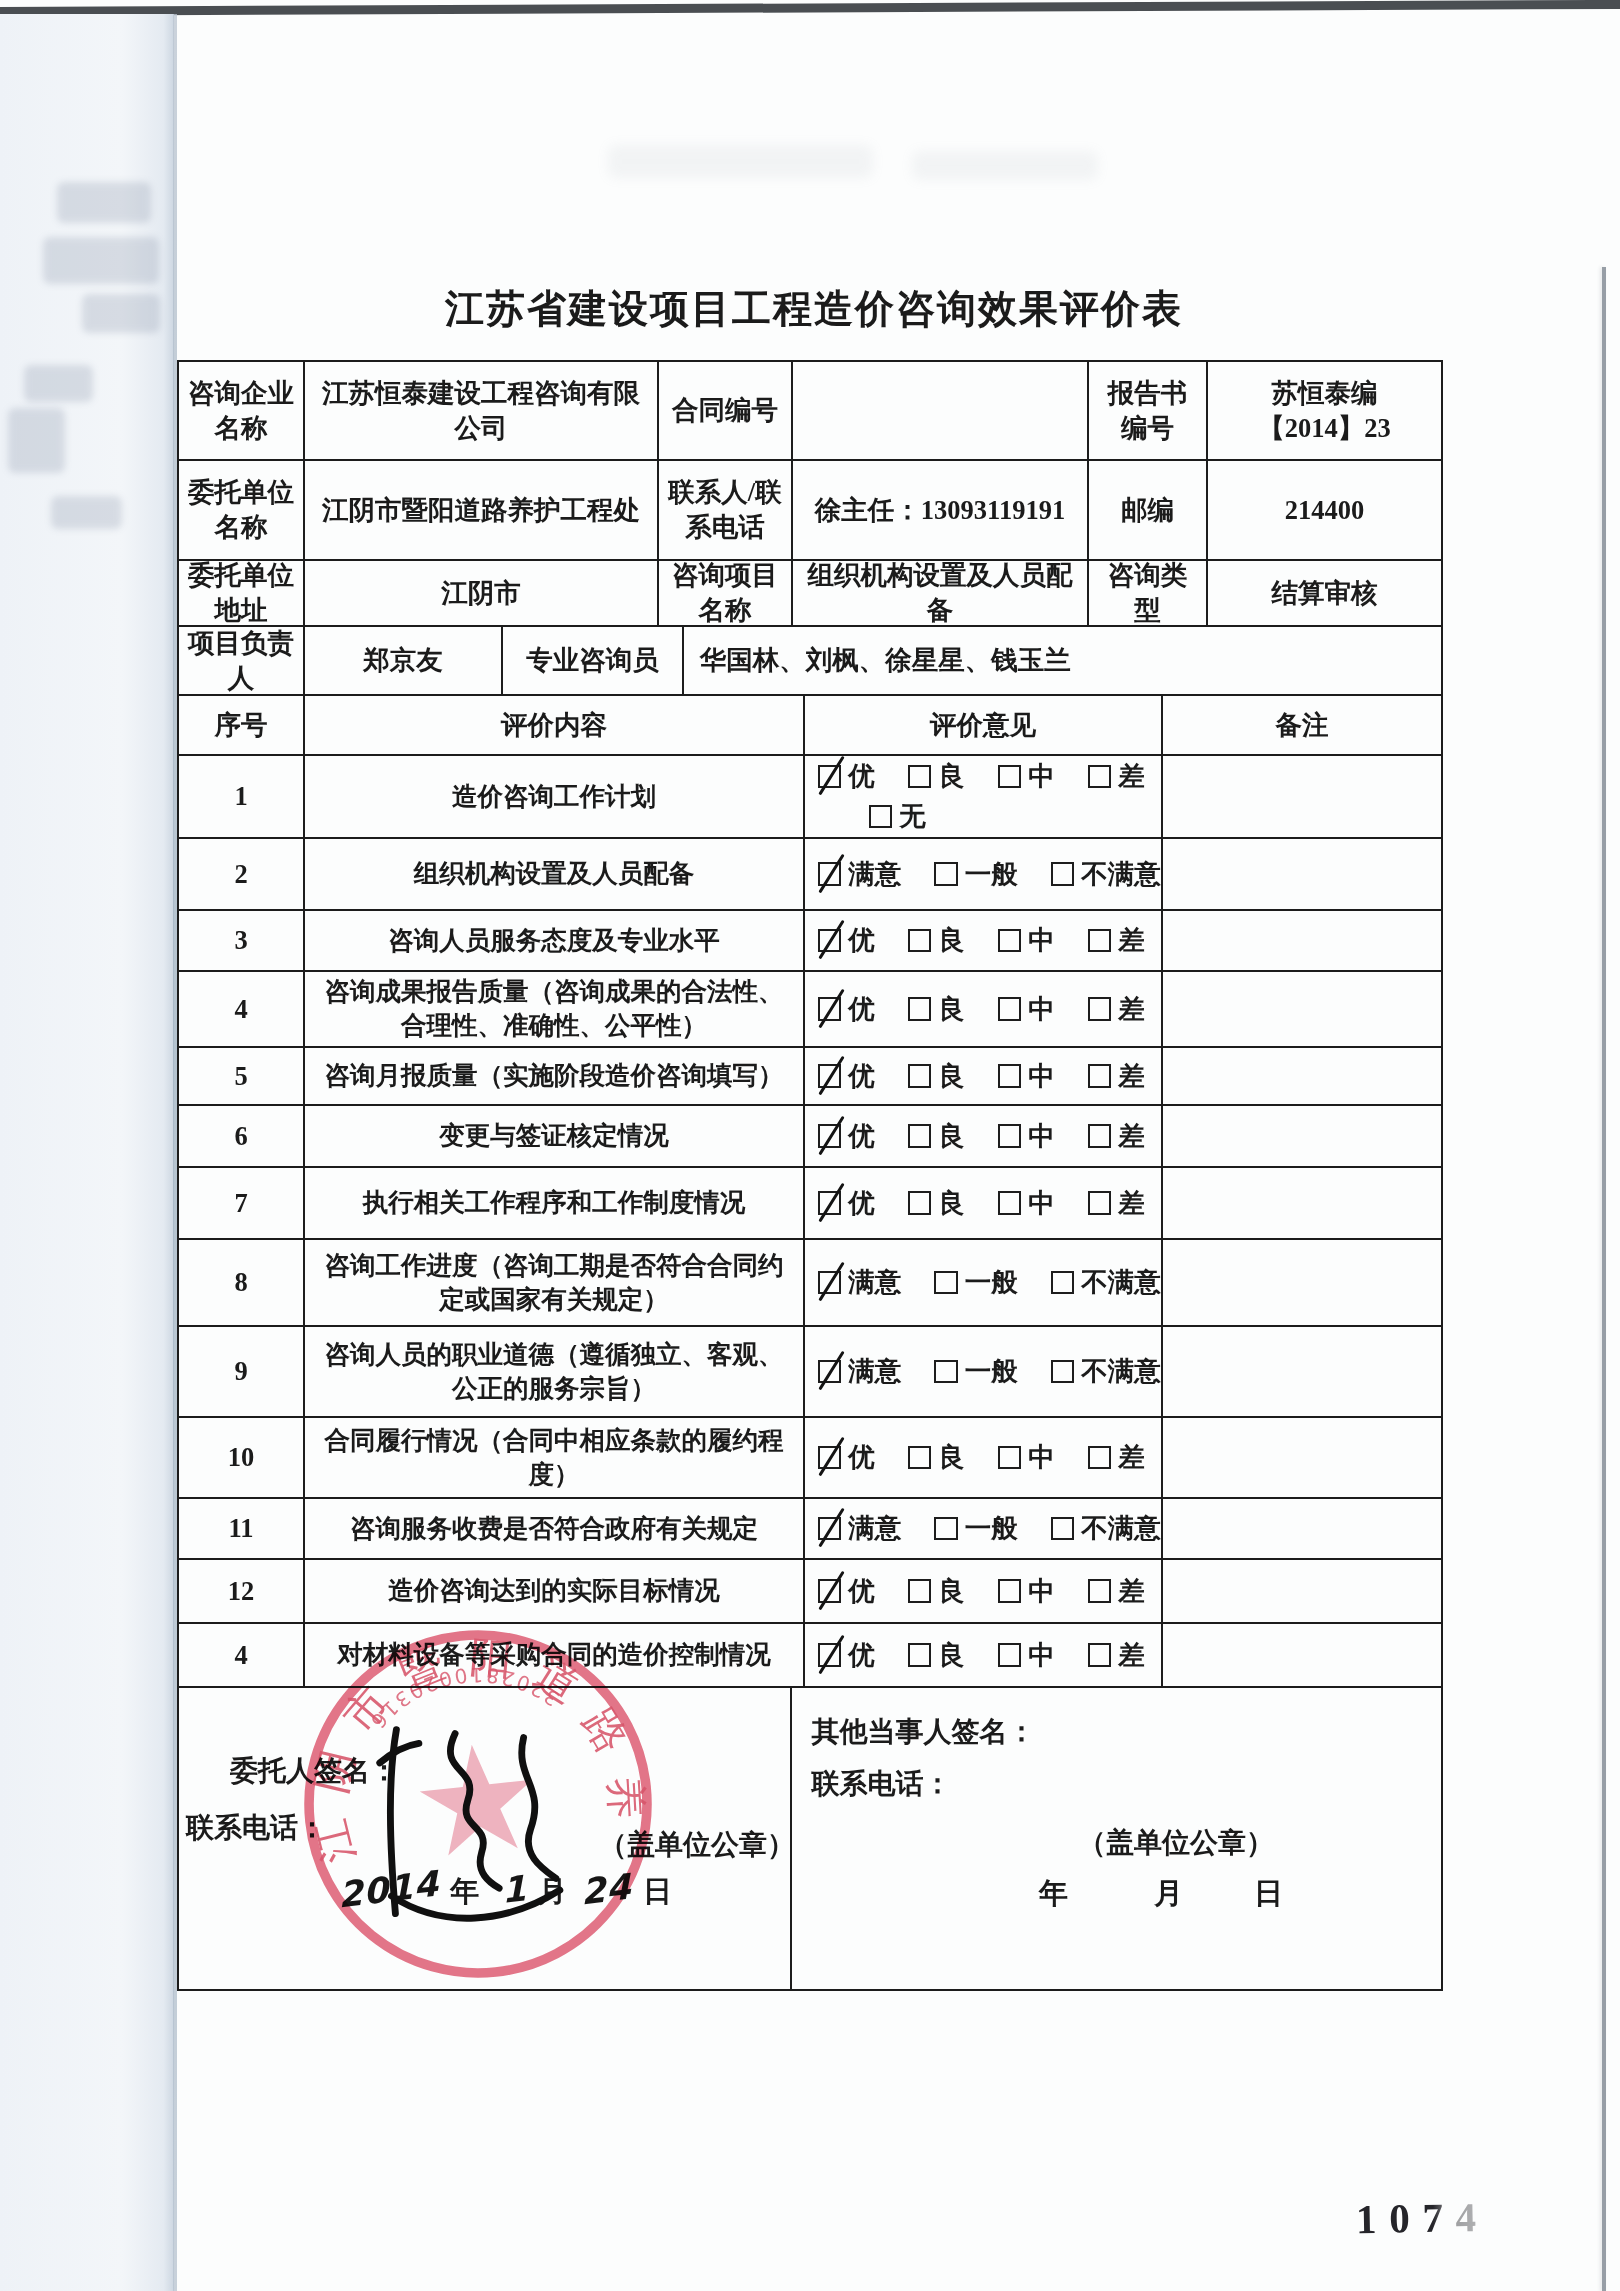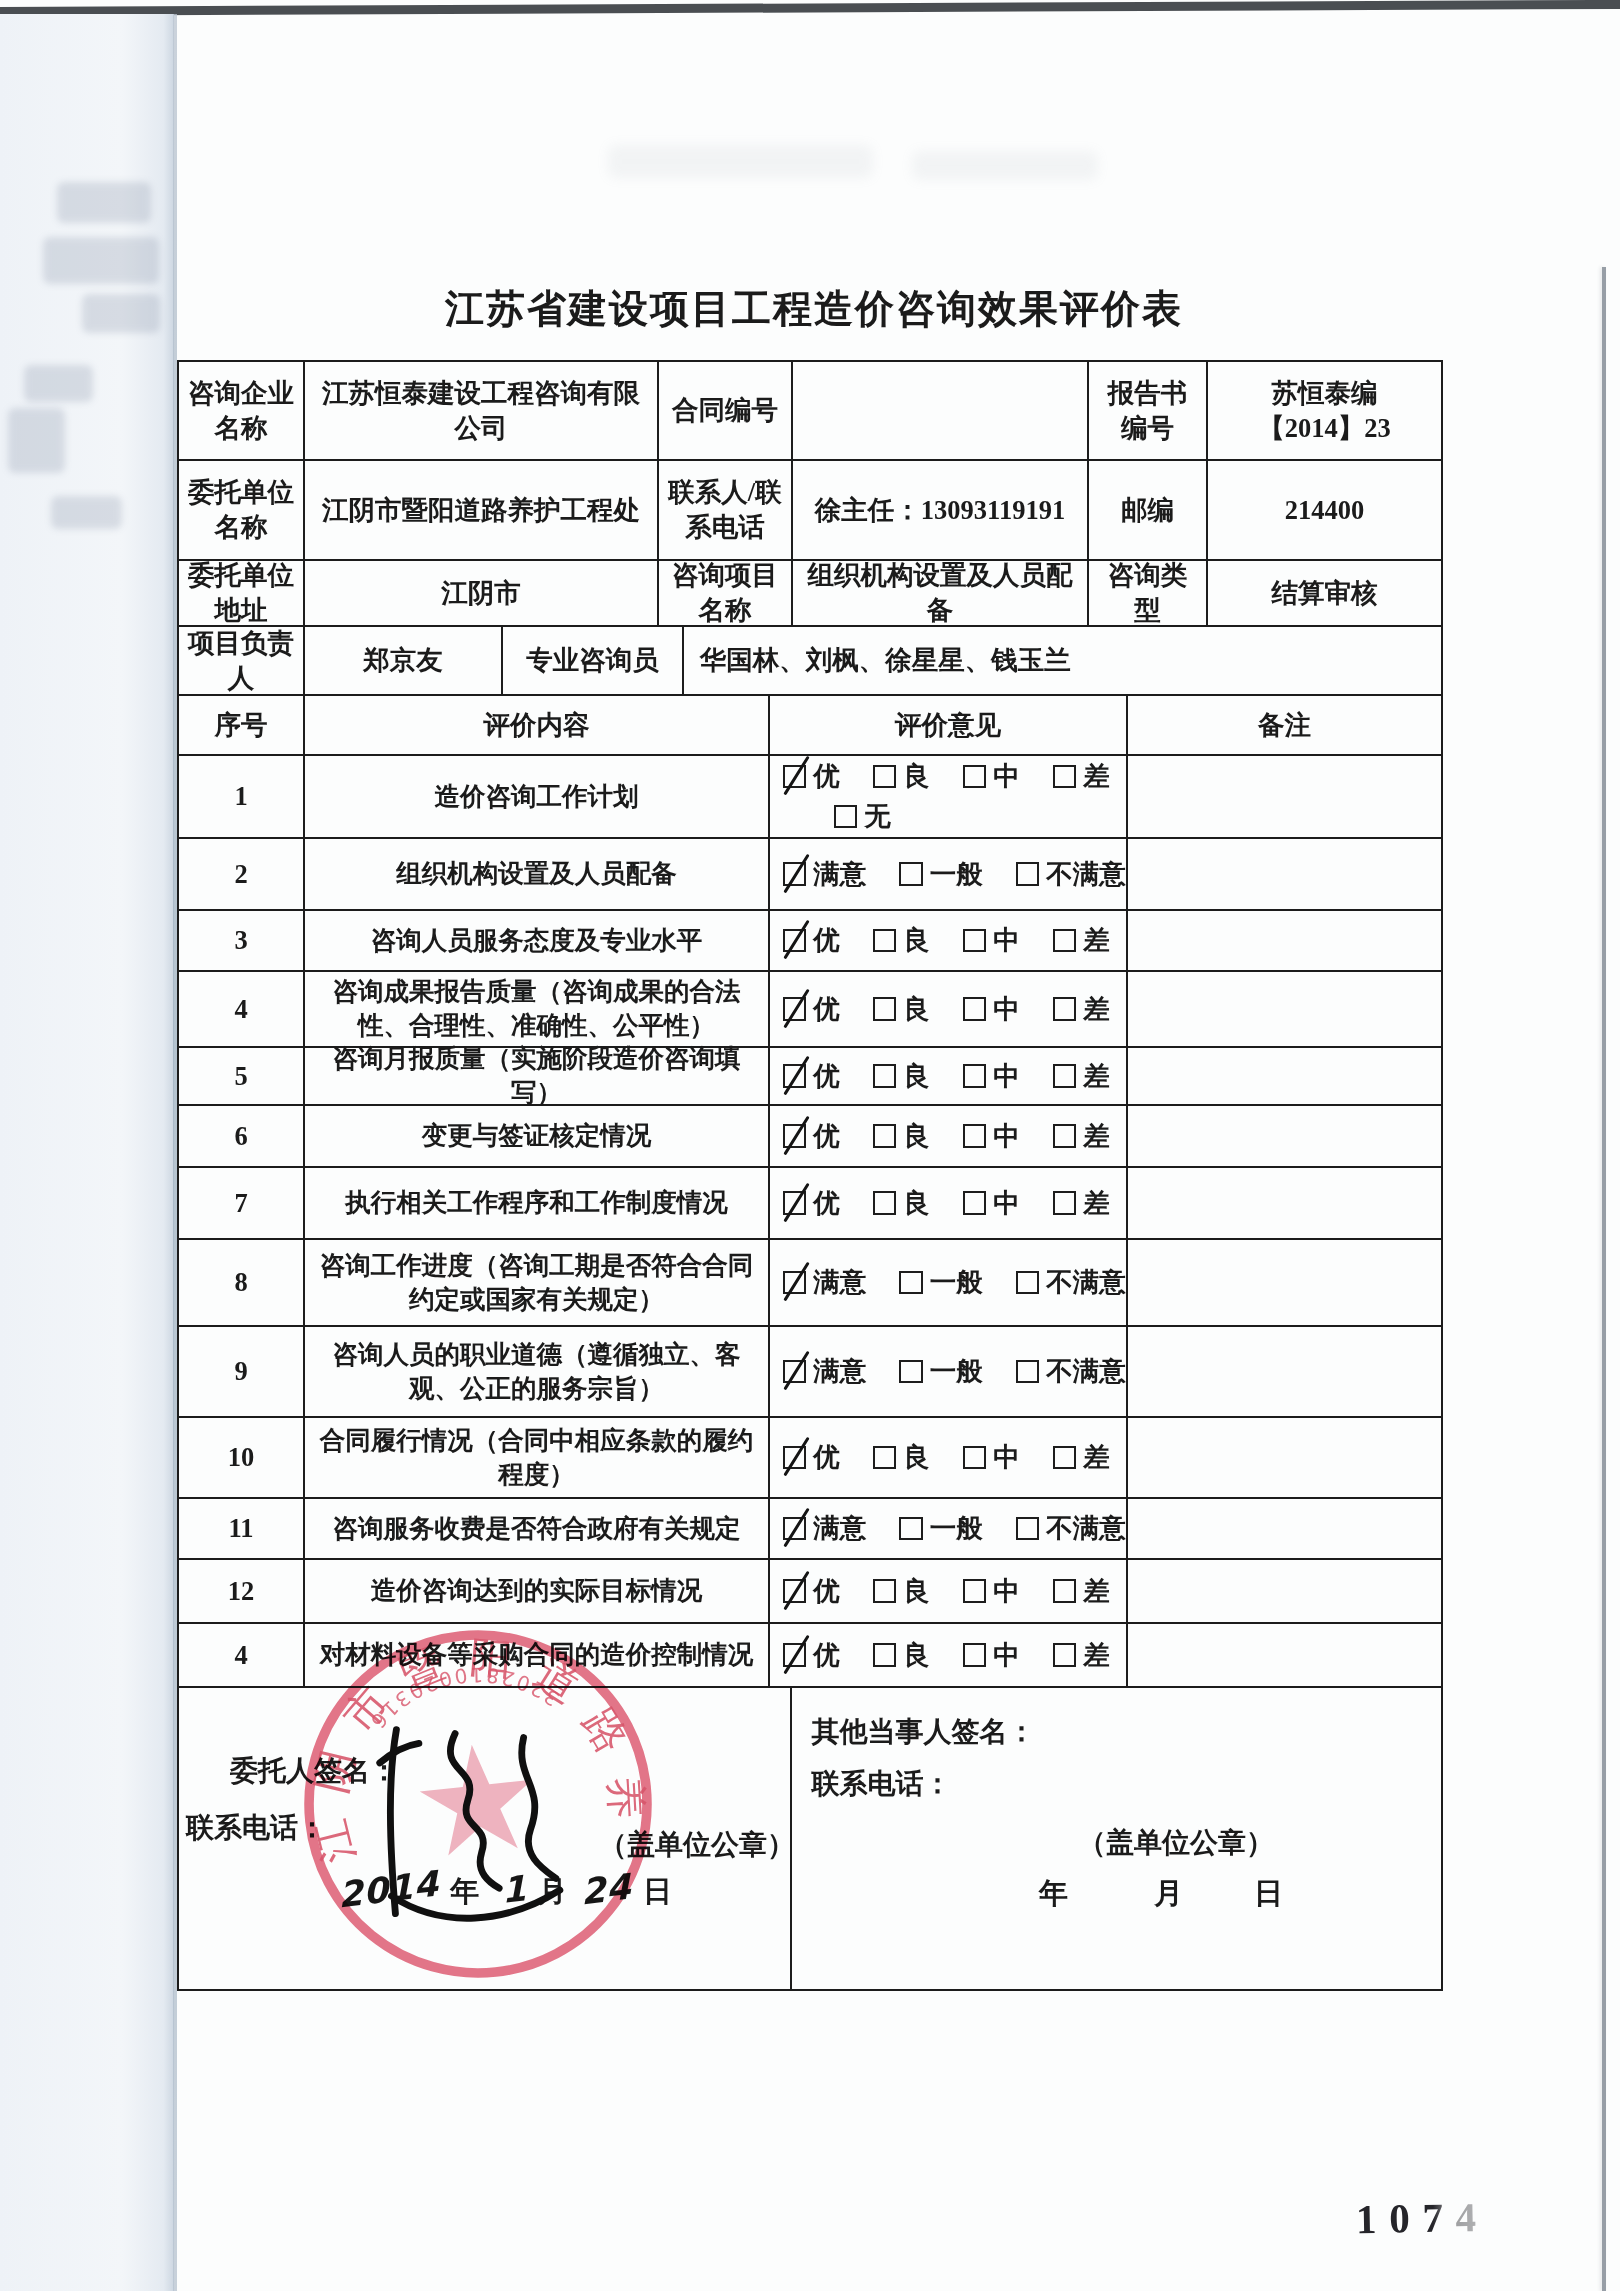--- a/index.html
+++ b/index.html
@@ -29,21 +29,21 @@
   .tc:last-child{border-right:none;}
   .lblspan{display:inline-block;max-width:114px;}
   .lblspan.mid{max-width:123px;}
 
   .ri1{height:99px}.ri2{height:100px}.ri3{height:66px}.ri4{height:69px}
   .rhead{height:60px}
   .w1{width:126px;flex:none}.w2{width:354px;flex:none}.w3{width:134px;flex:none}
   .w4{width:296px;flex:none}.w5{width:119px;flex:none}.w6{flex:1}
   .wd1{width:126px;flex:none}.wd2{width:198px;flex:none}.wd3{width:181px;flex:none}
   .wd4{flex:1;justify-content:flex-start;padding-left:15.7px;text-align:left}
-  .we1{width:126px;flex:none}.we2{width:465px;flex:none;font-size:25.5px;padding:2px 8.8px}
+  .we1{width:126px;flex:none}.we2{width:500px;flex:none;font-size:25.5px;padding:2px 8.8px}
   .we3{width:358px;flex:none}.we4{flex:1}
 
   .eval-body .eval-row:nth-child(1){height:83px}
   .eval-body .eval-row:nth-child(2){height:72px}
   .eval-body .eval-row:nth-child(3){height:61px}
   .eval-body .eval-row:nth-child(4){height:76px}
   .eval-body .eval-row:nth-child(5){height:58px}
   .eval-body .eval-row:nth-child(6){height:62px}
   .eval-body .eval-row:nth-child(7){height:72px}
   .eval-body .eval-row:nth-child(8){height:87px}

